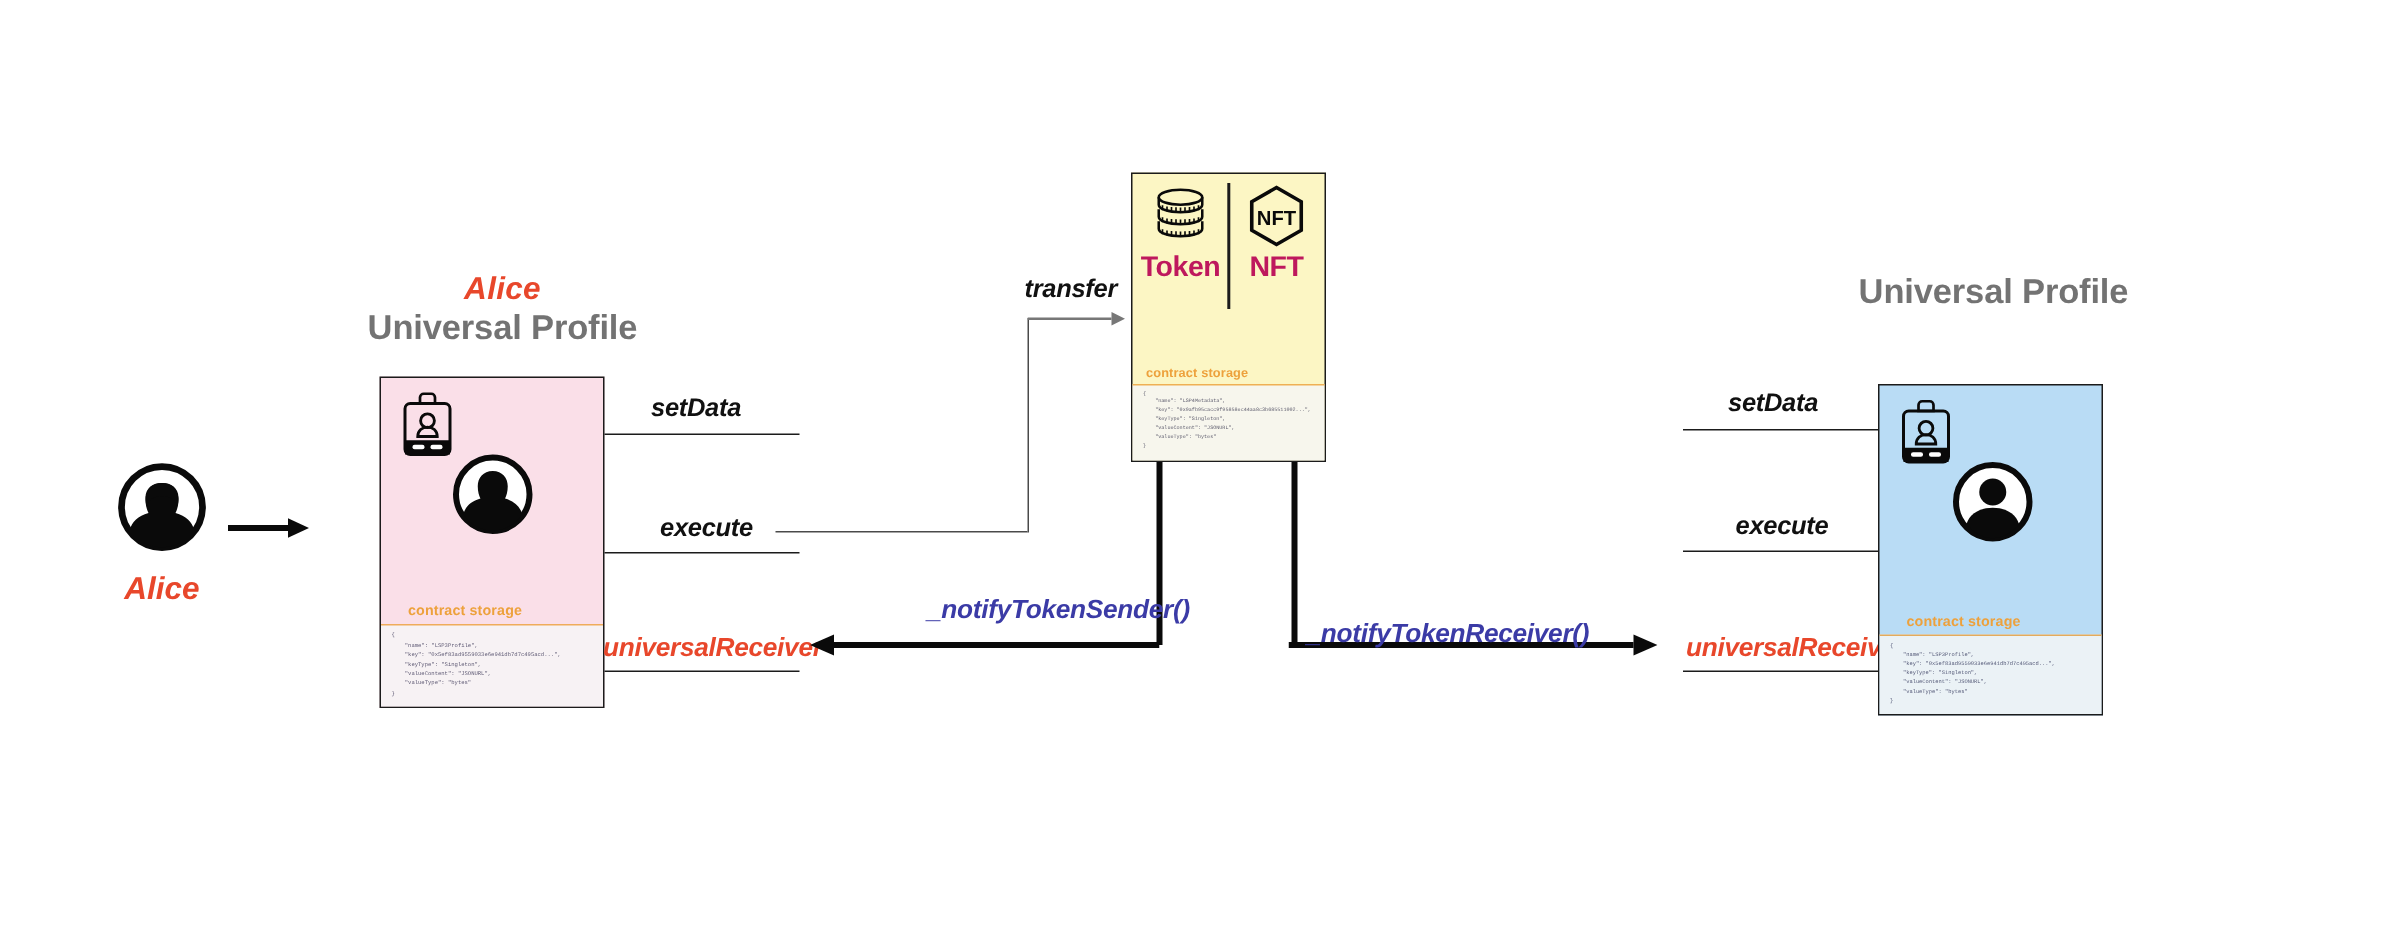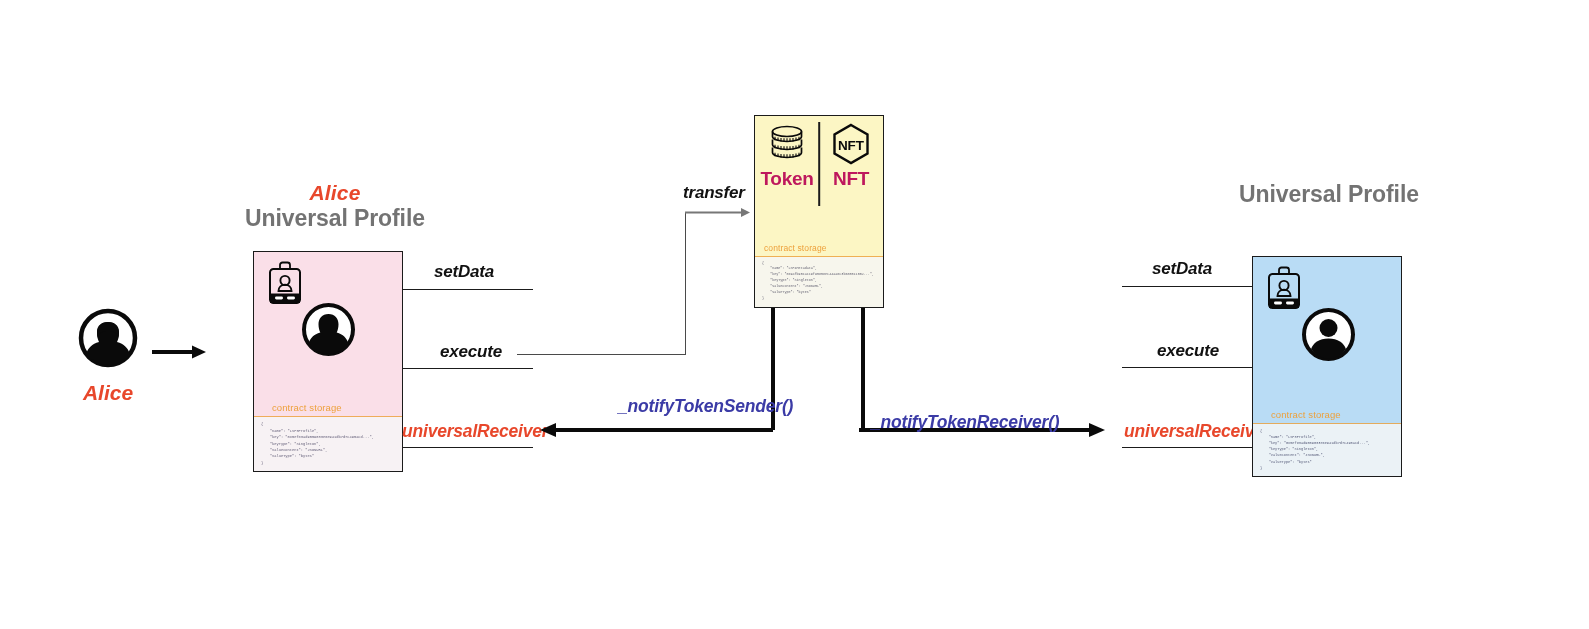--- a/index.html
+++ b/index.html
@@ -77,21 +77,21 @@
     display: flex;
     flex-direction: column;
   }
   .card-body {
     position: relative;
     flex: 1 1 auto;
     overflow: hidden;
   }
   .card-storage-label {
     font-size: 9.5px;
-    font-weight: normal;
+    font-weight: bold;
     color: #eda13c;
     padding: 2px 0 3px 18px;
     letter-spacing: 0.1px;
     font-family: "Liberation Sans", sans-serif;
   }
   .card-json {
     border-top: 1.4px solid #eda13c;
     background: #f7f7f7;
     color: #3d3d5c;
     font-family: "Liberation Mono", monospace;

